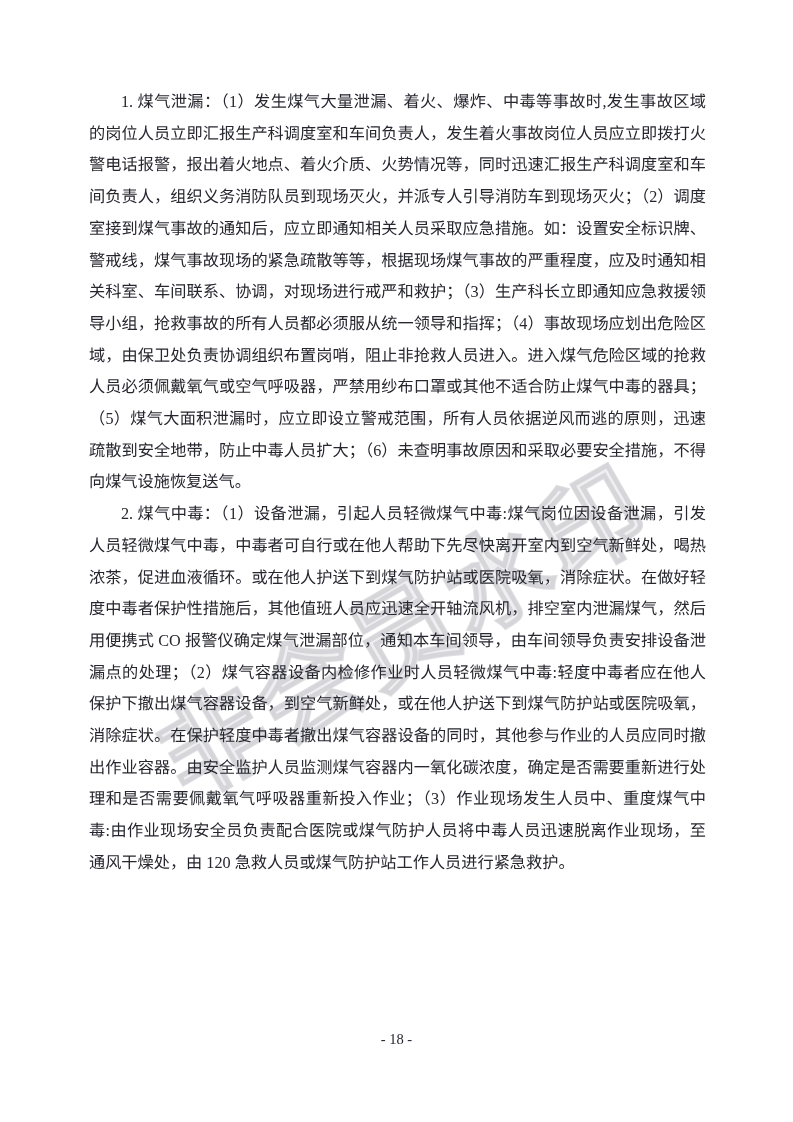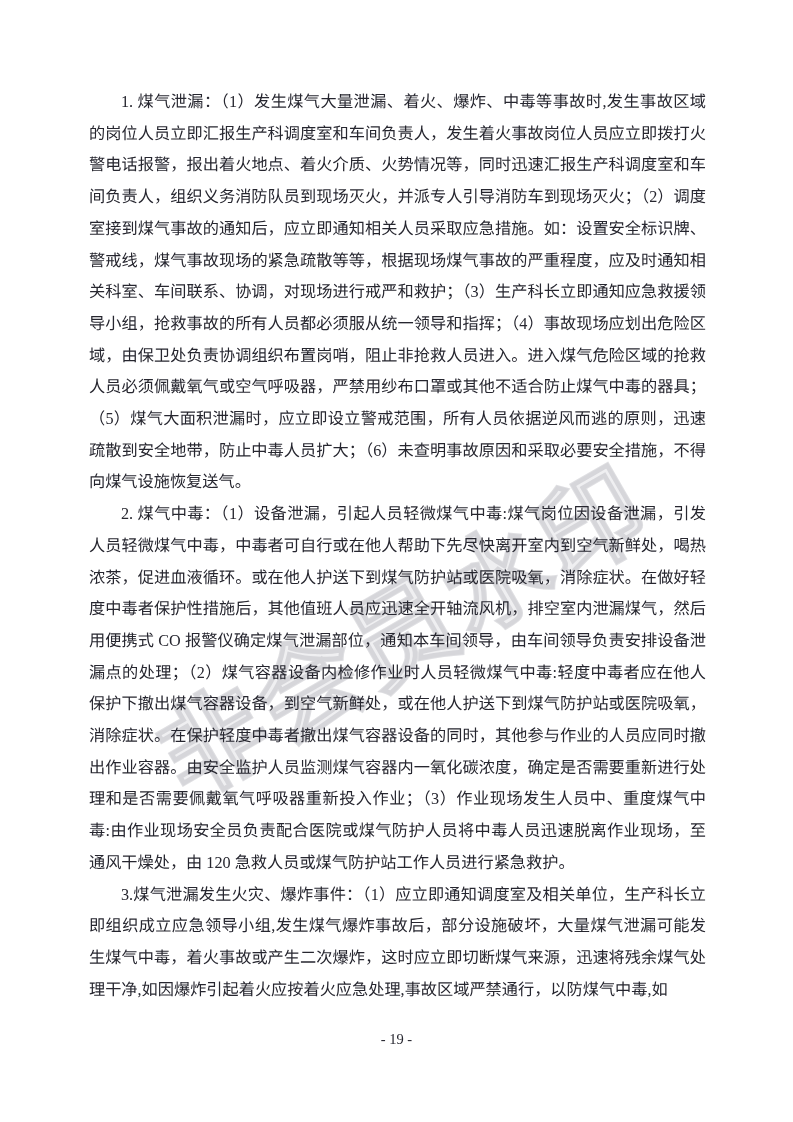--- a/index.html
+++ b/index.html
@@ -67,19 +67,18 @@
 <div class="page">
 
   <div class="watermark">非会员水印</div>
 
   <div class="content">
 
     <p><span>1. 煤气泄漏：（1）发生煤气大量泄漏、着火、爆炸、中毒等事故时,发生事故区域的岗位人员立即汇报生产科调度室和车间负责人，发生着火事故岗位人员应立即拨打火警电话报警，报出着火地点、着火介质、火势情况等，同时迅速汇报生产科调度室和车间负责人，组织义务消防队员到现场灭火，并派专人引导消防车到现场灭火；（2）调度室接到煤气事故的通知后，应立即通知相关人员采取应急措施。如：设置安全标识牌、警戒线，煤气事故现场的紧急疏散等等，根据现场煤气事故的严重程度，应及时通知相关科室、车间联系、协调，对现场进行戒严和救护；</span><span class="u">（3）生产科长立即通知应急救援领导小组，抢救事故的所有人员都必须服从统一领导和指挥；（4）事故现场应划出危险区域，由保卫处负责协调组织布置岗哨，阻止非抢救人员进入。进入煤气危险区域的抢救人员必须佩戴氧气或空气呼吸器，严禁用纱布口罩或其他不适合防止煤气中毒的器具；（5）煤气大面积泄漏时，应立即设立警戒范围，所有人员依据逆风而逃的原则，迅速疏散到安全地带，防止中毒人员扩大；（6）未查明事故原因和采取必要安全措施，不得向煤气设施恢复送气。</span></p>
 
     <p><span>2. 煤气中毒：（1）设备泄漏，引起人员轻微煤气中毒:煤气岗位因设备泄漏，引发人员轻微煤气中毒，中毒者可自行或在他人帮助下先尽快离开室内到空气新鲜处，喝热浓茶，促进血液循环。或在他人护送下到煤气防护站或医院吸氧，消除症状。在做好轻度中毒者保护性措施后，其他值班人员应迅速全开轴流风机，排空室内泄漏煤气，然后用便携式 CO 报警仪确定煤气泄漏部位，通知本车间领导，由车间领导负责安排设备泄漏点的处理；（2）煤气容器设备内检修作业时人员轻微煤气中毒:轻度中毒者应在他人保护下撤出煤气容器设备，到空气新鲜处，或在他人护送下到煤气防护站或医院吸氧，消除症状。在保护轻度中毒者撤出煤气容器设备的同时，其他参与作业的人员应同时撤出作业容器。由安全监护人员监测煤气容器内一氧化碳浓度，确定是否需要重新进行处理和是否需要佩戴氧气呼吸器重新投入作业；</span><span class="u">（3）作业现场发生人员中、重度煤气中毒:由作业现场安全员负责配合医院或煤气防护人员将中毒人员迅速脱离作业现场，至通风干燥处，由 120 急救人员或煤气防护站工作人员进行紧急救护。</span></p>
 
-    <p><span>3.煤气泄漏发生火灾、爆炸事件：（1）应立即通知调度室及相关单位，生产科长立即组织成立应急领导小组,发生煤气爆炸事故后，部分设施破坏，大量煤气泄漏可能发生煤气中毒，着火事故或产生二次爆炸，这时应立即切断煤气来源，迅速将残余煤气处理干净,如因爆炸引起着火应按着火应急处理,事故区域严禁通行，以防煤气中毒,如</span></p>
 
   </div>
 
-  <div class="page-number">- 19 -</div>
+  <div class="page-number">- 18 -</div>
 
 </div>
 
 </body></html>

